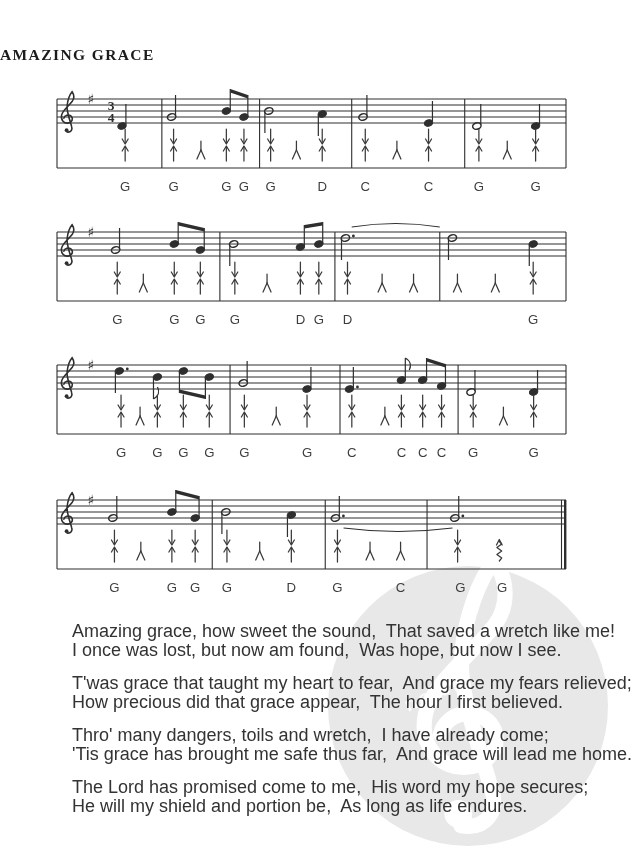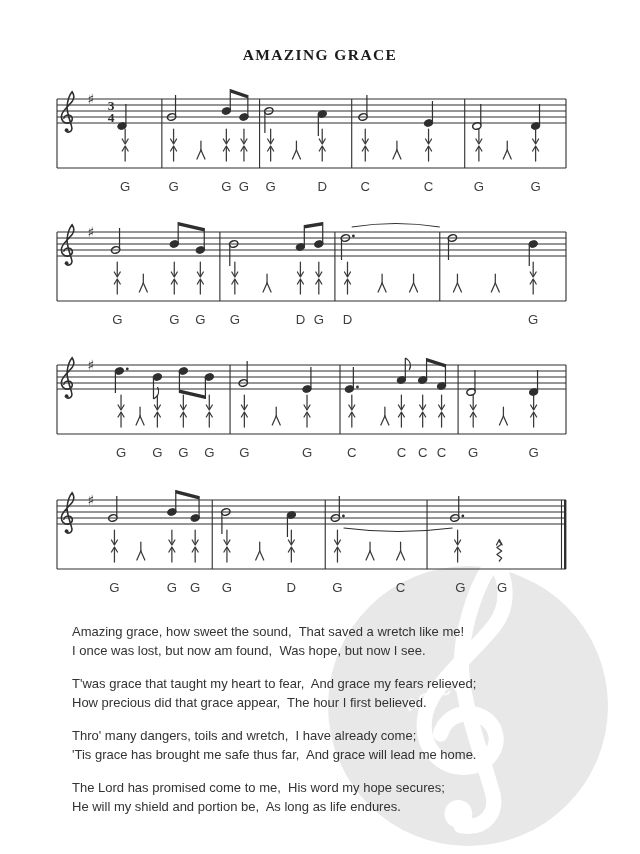--- a/index.html
+++ b/index.html
@@ -2,25 +2,25 @@
 <html><head>
 <meta charset="utf-8">
 <style>
   html,body{margin:0;padding:0;background:#ffffff;}
   body{width:640px;height:854px;position:relative;overflow:hidden;
        font-family:"Liberation Sans",sans-serif;}
   .page{position:absolute;inset:0;background:#ffffff;}
   svg.layer{position:absolute;left:0;top:0;pointer-events:none;}
   #wm-svg{z-index:1;}
   #score-svg{z-index:2;}
-  .title{position:absolute;left:0;right:0;top:46px;text-align:center;z-index:3;
+  .title{position:absolute;left:0;right:0;top:46px;z-index:3;
          font-family:"Liberation Serif",serif;font-weight:bold;font-size:15.5px;
          letter-spacing:1.4px;color:#1c1c1c;}
   .lyrics{position:absolute;left:72px;top:622px;z-index:3;color:#333;
-          font-size:13px;line-height:19px;}
+          font-size:18px;line-height:19px;}
   .verse{margin:0 0 14px 0;}
   .lyr-line{white-space:pre-wrap;}
 </style>
 </head>
 <body>
 
 <div class="page">
   <div class="title">AMAZING GRACE</div>
   <svg id="wm-svg" class="layer" width="640" height="854" viewBox="0 0 640 854">
       <circle cx="468" cy="706" r="140" fill="#e8e8e8"></circle>

